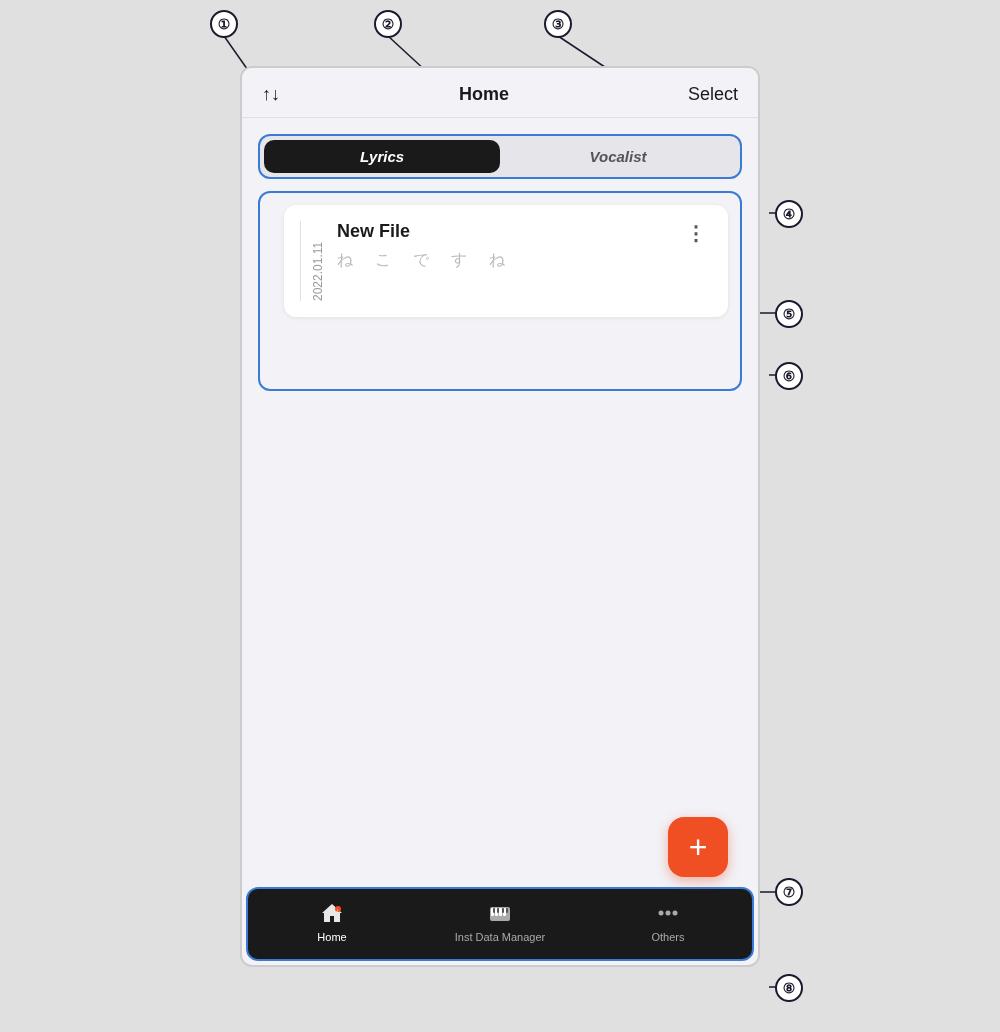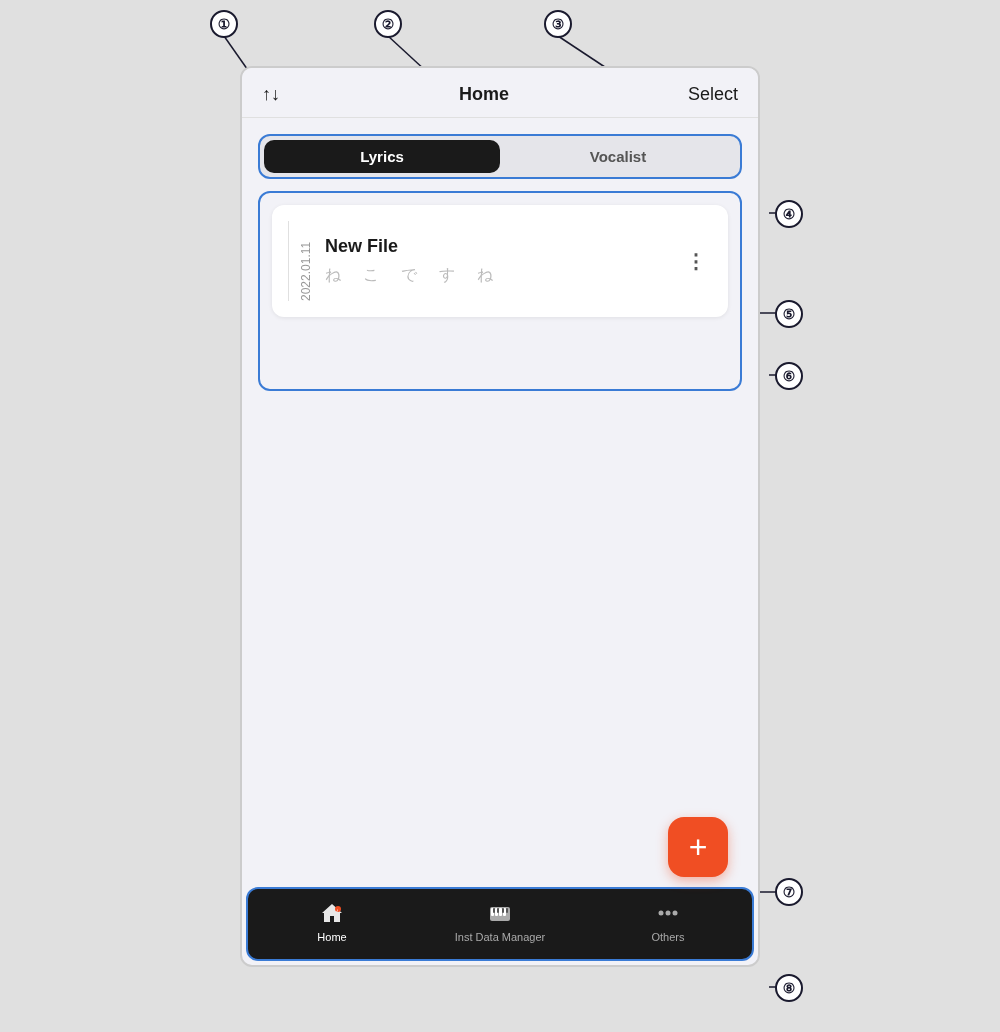--- a/index.html
+++ b/index.html
@@ -73,20 +73,21 @@
 
     
     .tab-bar {
       margin: 16px 16px 12px;
       background: #e5e5ea;
       border-radius: 12px;
       padding: 4px;
       display: flex;
       align-items: center;
       border: 2px solid #3a7bd5;
+      font-style: italic;
     }
 
     .tab-item {
       flex: 1;
       text-align: center;
       padding: 8px 0;
       font-size: 15px;
       font-weight: 600;
       color: #555;
       border-radius: 10px;
@@ -107,23 +108,24 @@
       background: #f2f2f7;
       min-height: 200px;
     }
 
     
     .file-card {
       background: white;
       border-radius: 12px;
       padding: 16px;
       display: flex;
-      align-items: center;
+      align-items: flex-start;
       gap: 12px;
       box-shadow: 0 1px 4px rgba(0,0,0,0.08);
+      margin-left: 12px;
     }
 
     .file-date {
       writing-mode: vertical-rl;
       text-orientation: mixed;
       transform: rotate(180deg);
       font-size: 12px;
       color: #999;
       white-space: nowrap;
       border-right: 1px solid #e0e0e0;

